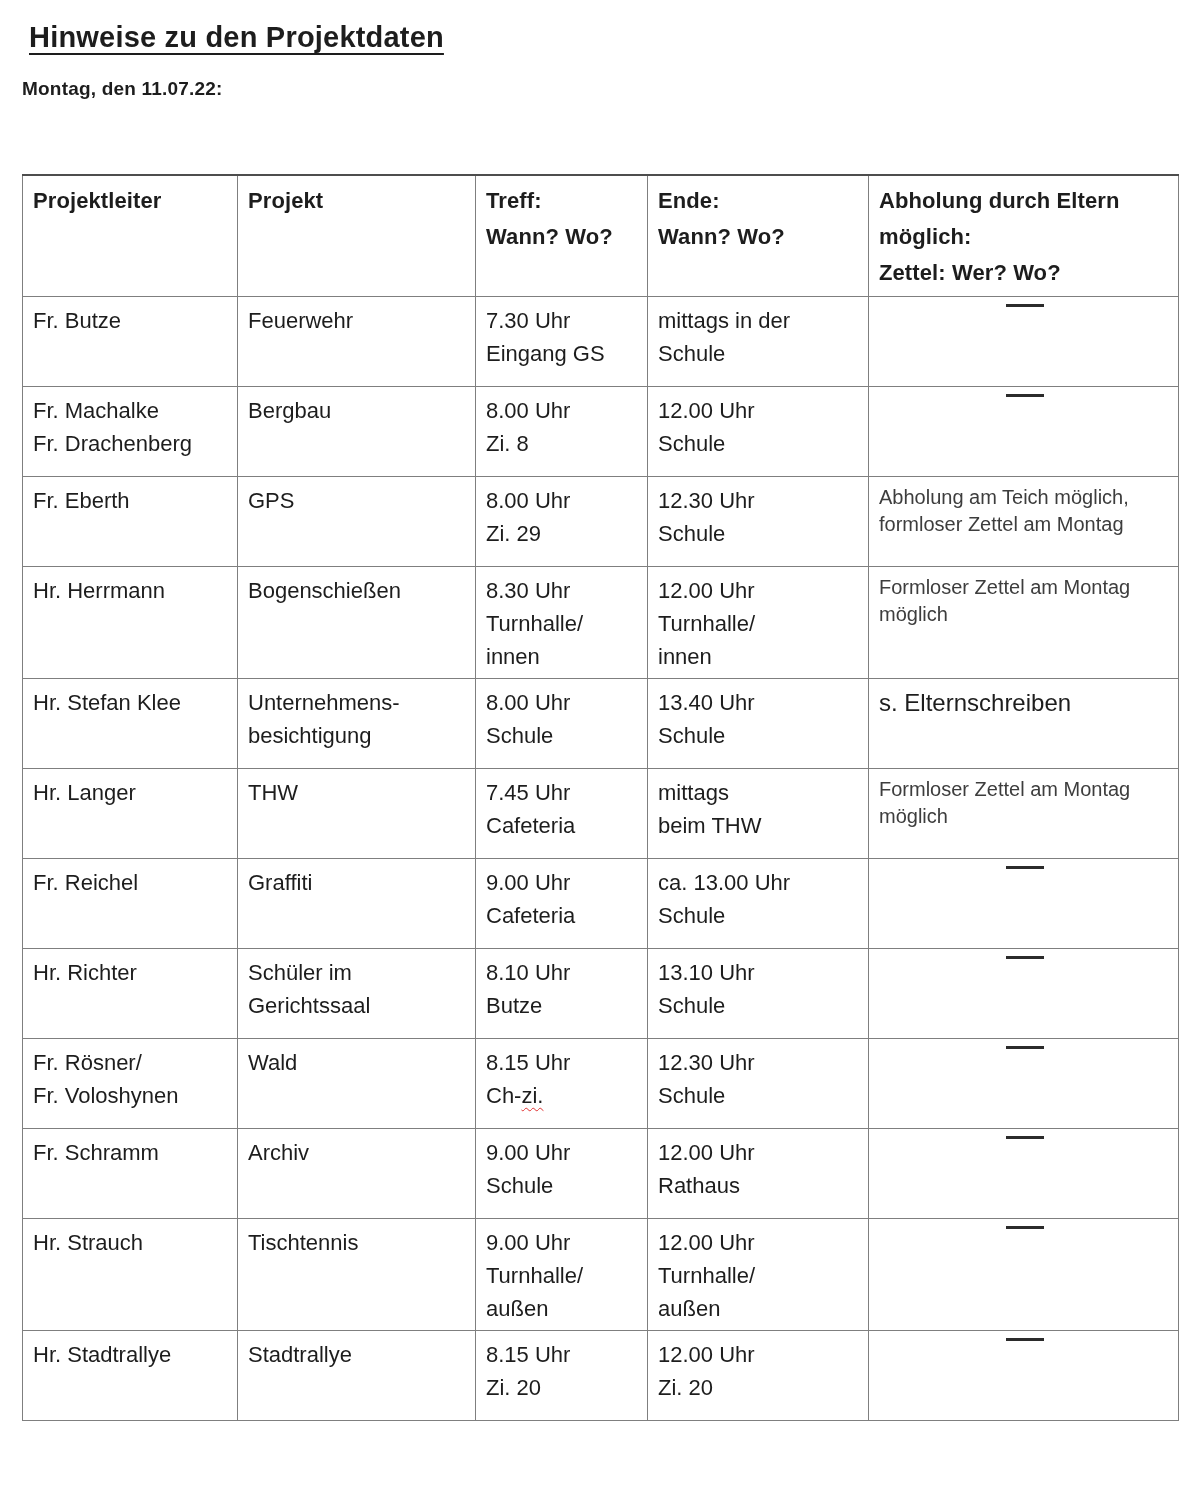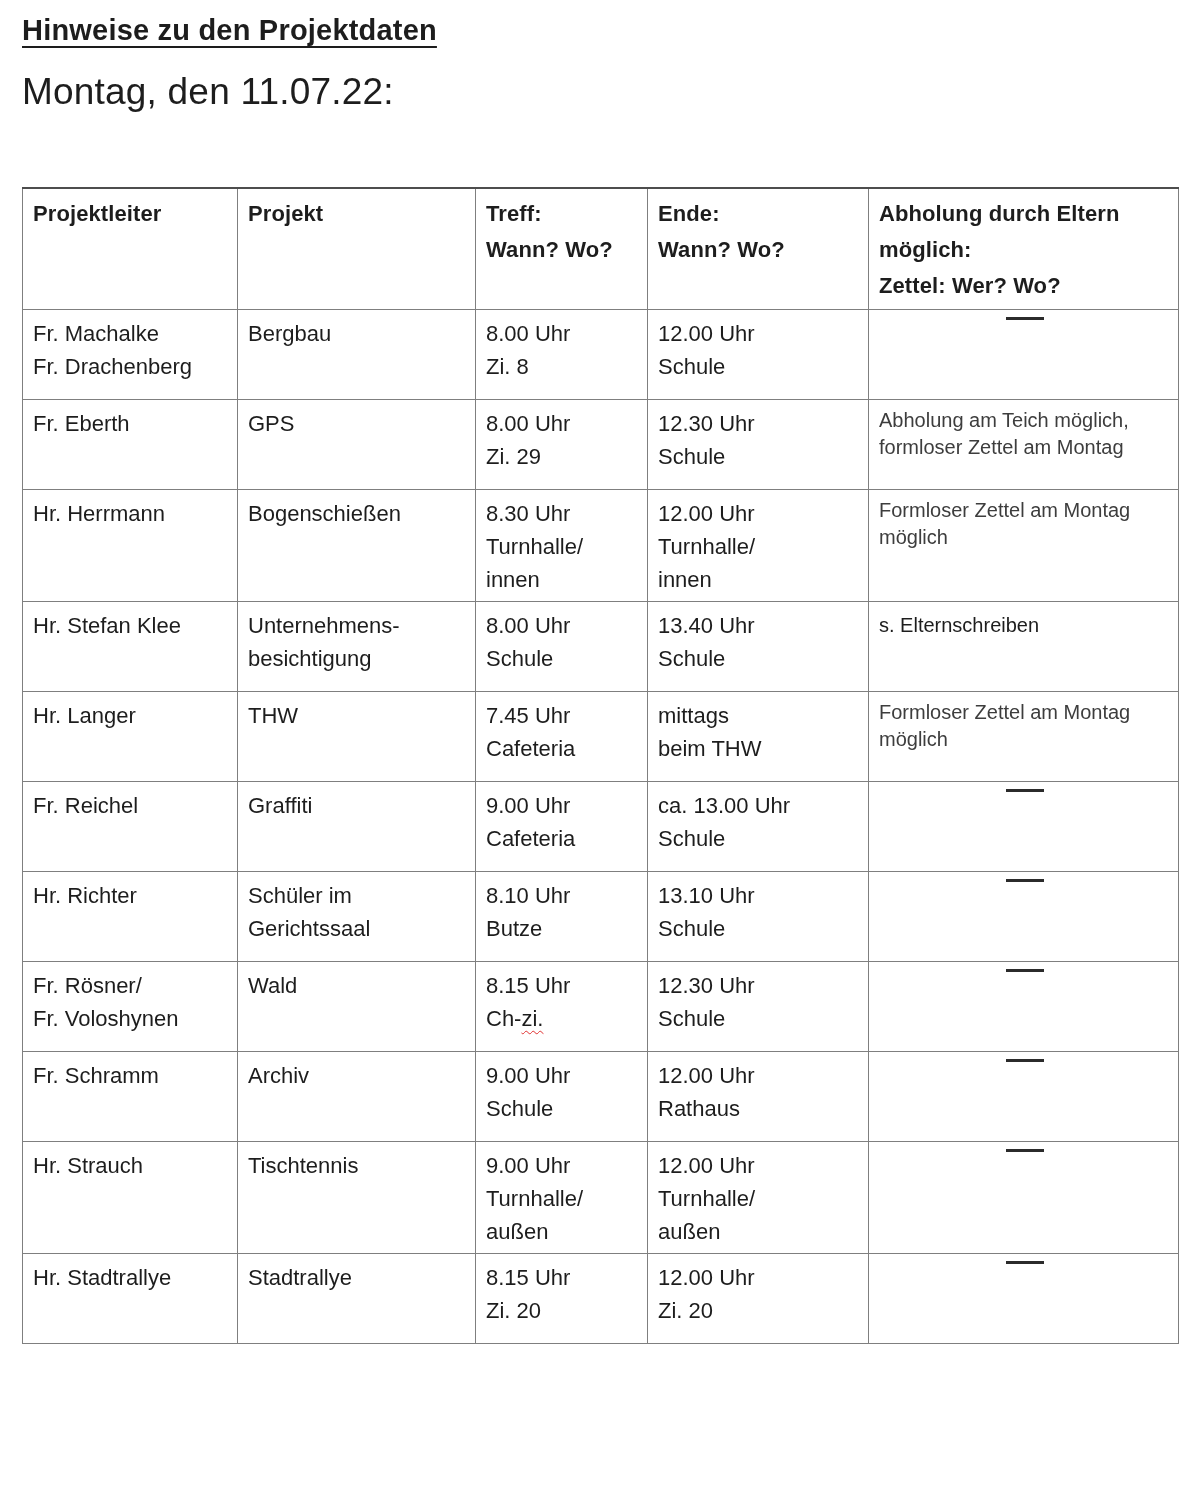--- a/index.html
+++ b/index.html
@@ -13,29 +13,29 @@
     font-family: "Liberation Sans", "DejaVu Sans", sans-serif;
     color: #1d1d1d;
     box-sizing: border-box;
   }
   .page {
     padding: 14px 22px 30px 22px;
   }
   .doc-title {
     font-size: 29px;
     font-weight: bold;
-    margin: 0;
+    margin: 7px;
     text-decoration: underline;
     text-decoration-thickness: 2px;
     text-underline-offset: 6px;
     letter-spacing: 0.2px;
   }
   .doc-subtitle {
-    font-size: 37px;
-    font-weight: normal;
+    font-size: 19px;
+    font-weight: bold;
     margin: 24px 0 0 0;
     letter-spacing: 0.2px;
   }
   table.projekt-table {
     margin-top: 74px;
     border-collapse: collapse;
     table-layout: fixed;
     width: 1156px;
     border: 1px solid #7f7f7f;
     border-top: 2px solid #4d4d4d;
@@ -75,21 +75,21 @@
     height: 3px;
     background: #2b2b2b;
     margin: 0 auto;
   }
   .note-line {
     font-size: 20px;
     line-height: 27px;
     color: #3d3d3d;
   }
   .plain-line {
-    font-size: 20px;
+    font-size: 24px;
     line-height: 33px;
     color: #1d1d1d;
   }
   .misspelled {
     text-decoration: underline;
     text-decoration-style: wavy;
     text-decoration-color: #e03131;
     text-decoration-thickness: 1px;
     text-underline-offset: 4px;
     text-align: right;
@@ -129,20 +129,39 @@
           <th>
             <div>Abholung durch Eltern</div>
             <div>möglich:</div>
             <div>Zettel: Wer? Wo?</div>
           </th>
         </tr>
     </thead>
     <tbody id="table-body">
         <tr>
           <td>
+            <div>Fr. Butze</div>
+          </td>
+          <td>
+            <div>Feuerwehr</div>
+          </td>
+          <td>
+            <div>7.30 Uhr</div>
+            <div>Eingang GS</div>
+          </td>
+          <td>
+            <div>mittags in der</div>
+            <div>Schule</div>
+          </td>
+          <td class="cell-abholung-dash">
+            <div class="blank-line"></div>
+          </td>
+        </tr>
+        <tr>
+          <td>
             <div>Fr. Machalke</div>
             <div>Fr. Drachenberg</div>
           </td>
           <td>
             <div>Bergbau</div>
           </td>
           <td>
             <div>8.00 Uhr</div>
             <div>Zi. 8</div>
           </td>

